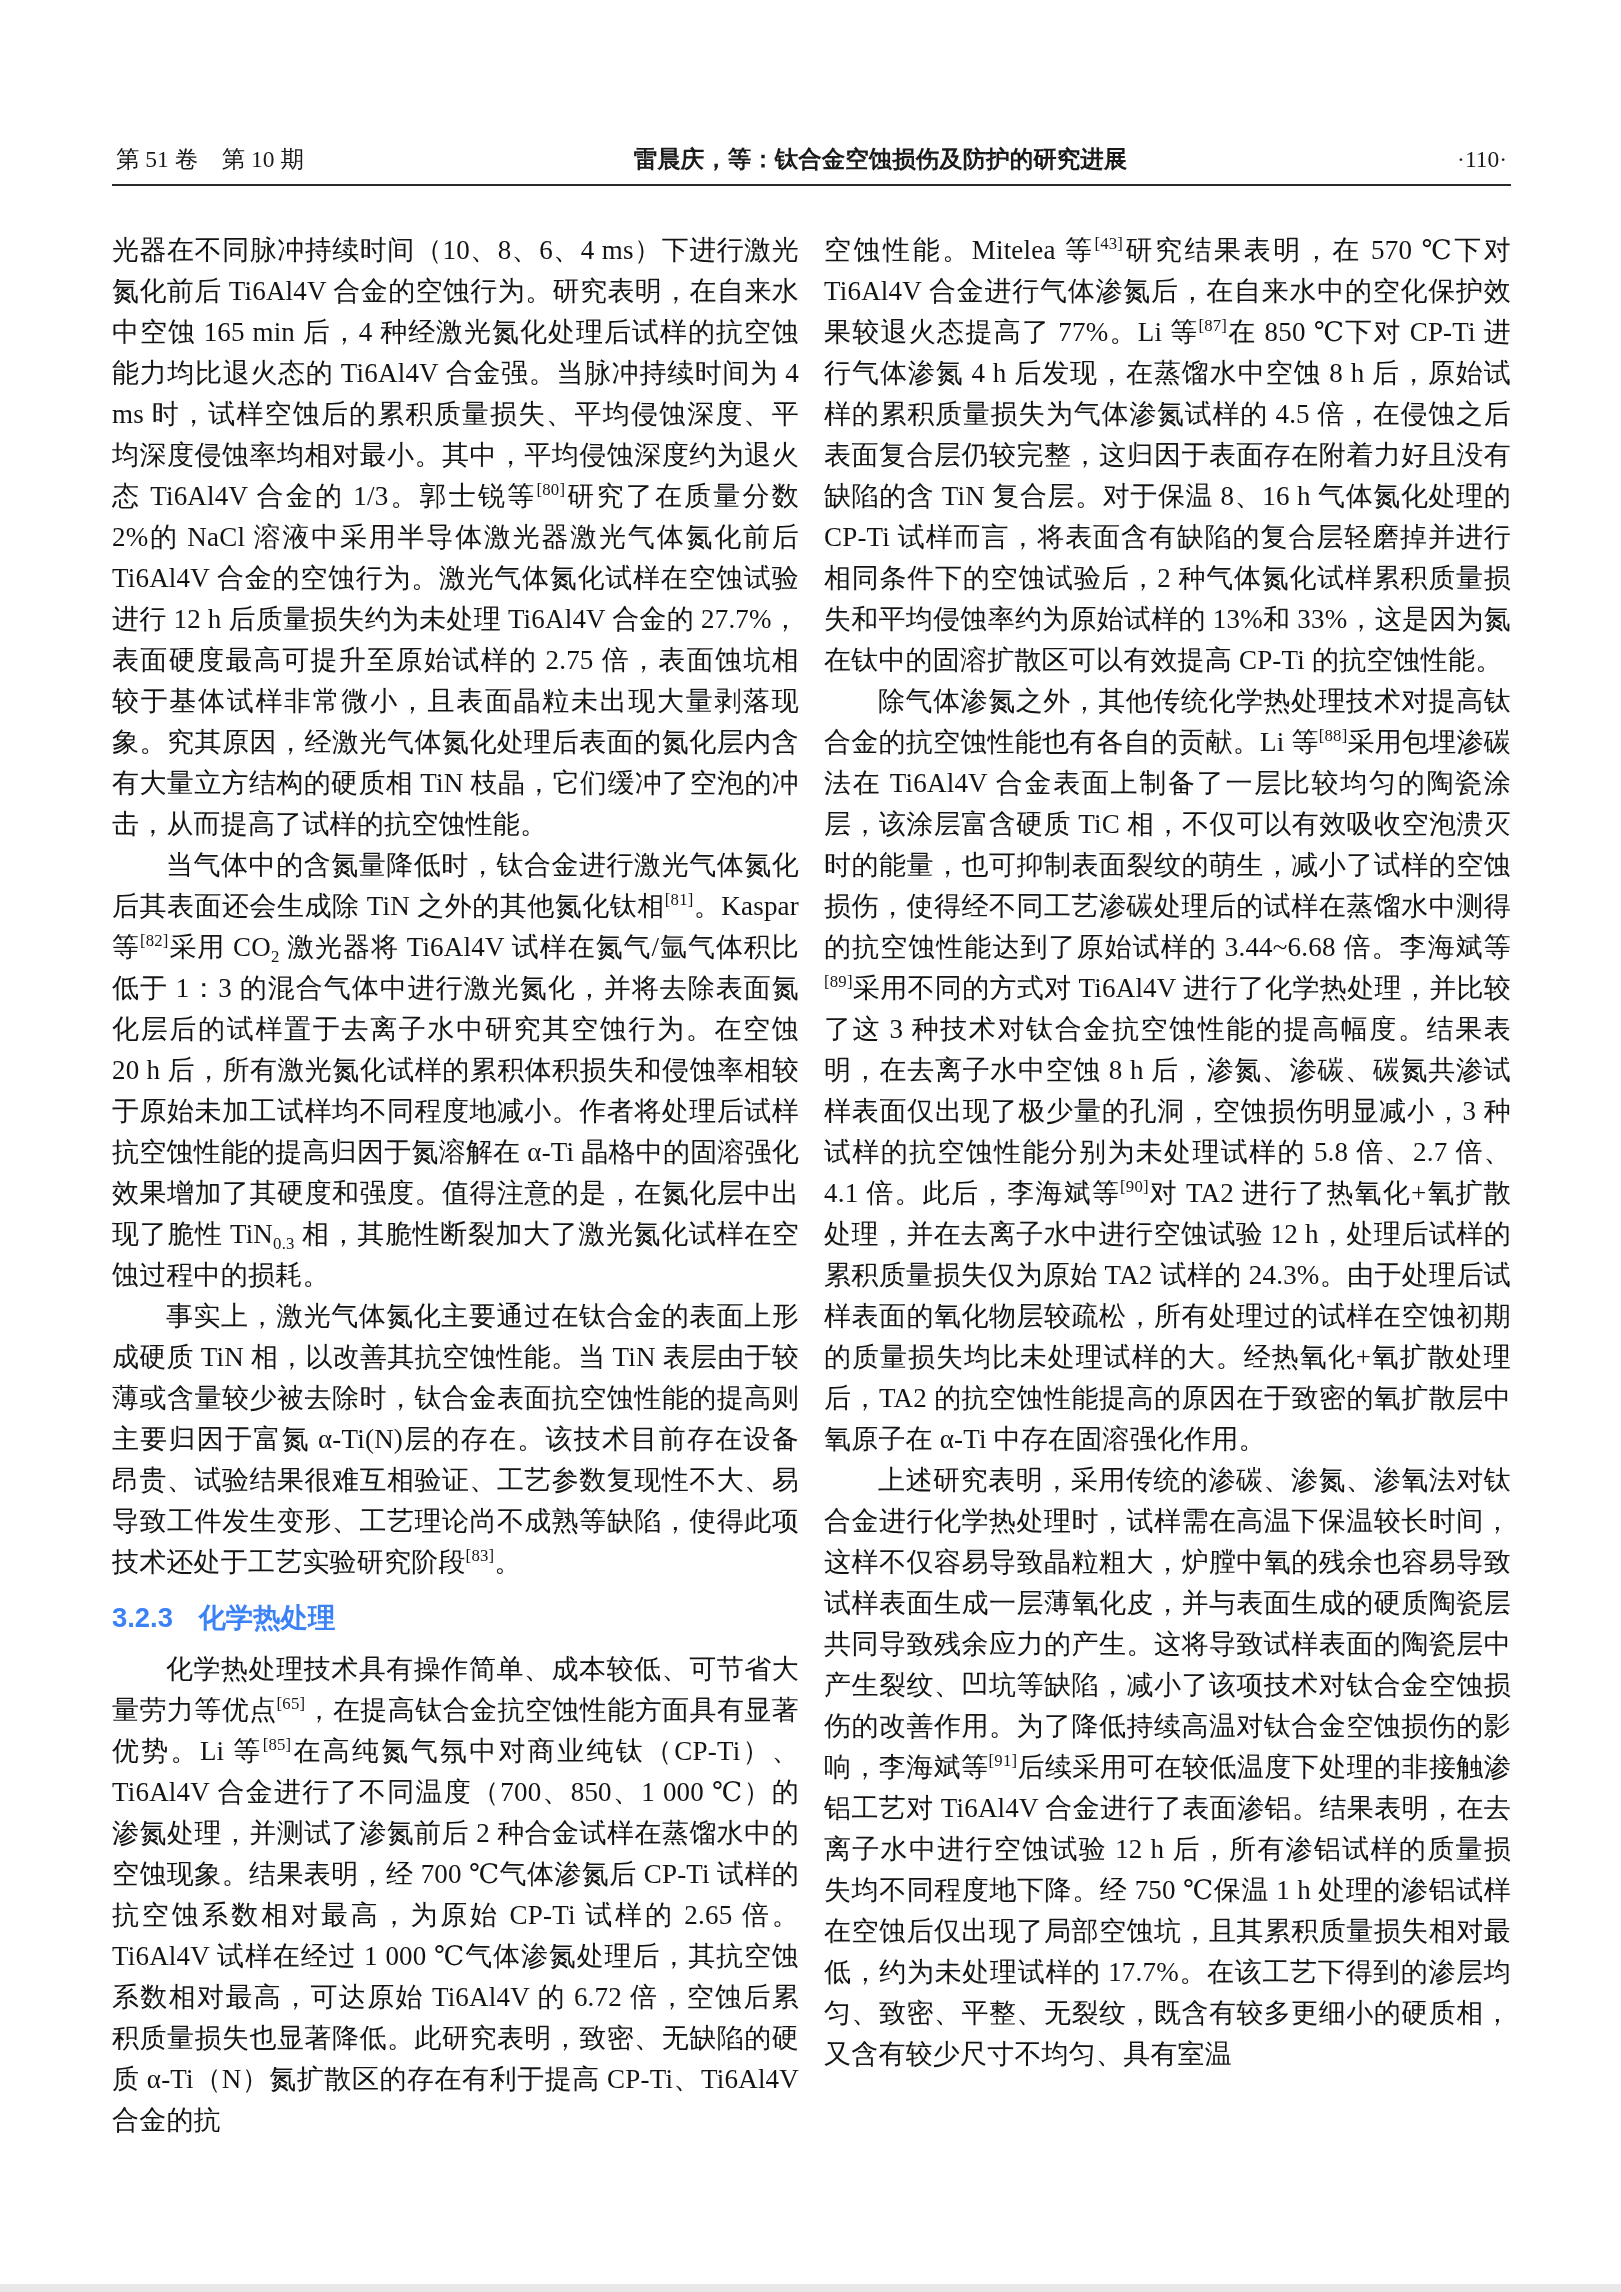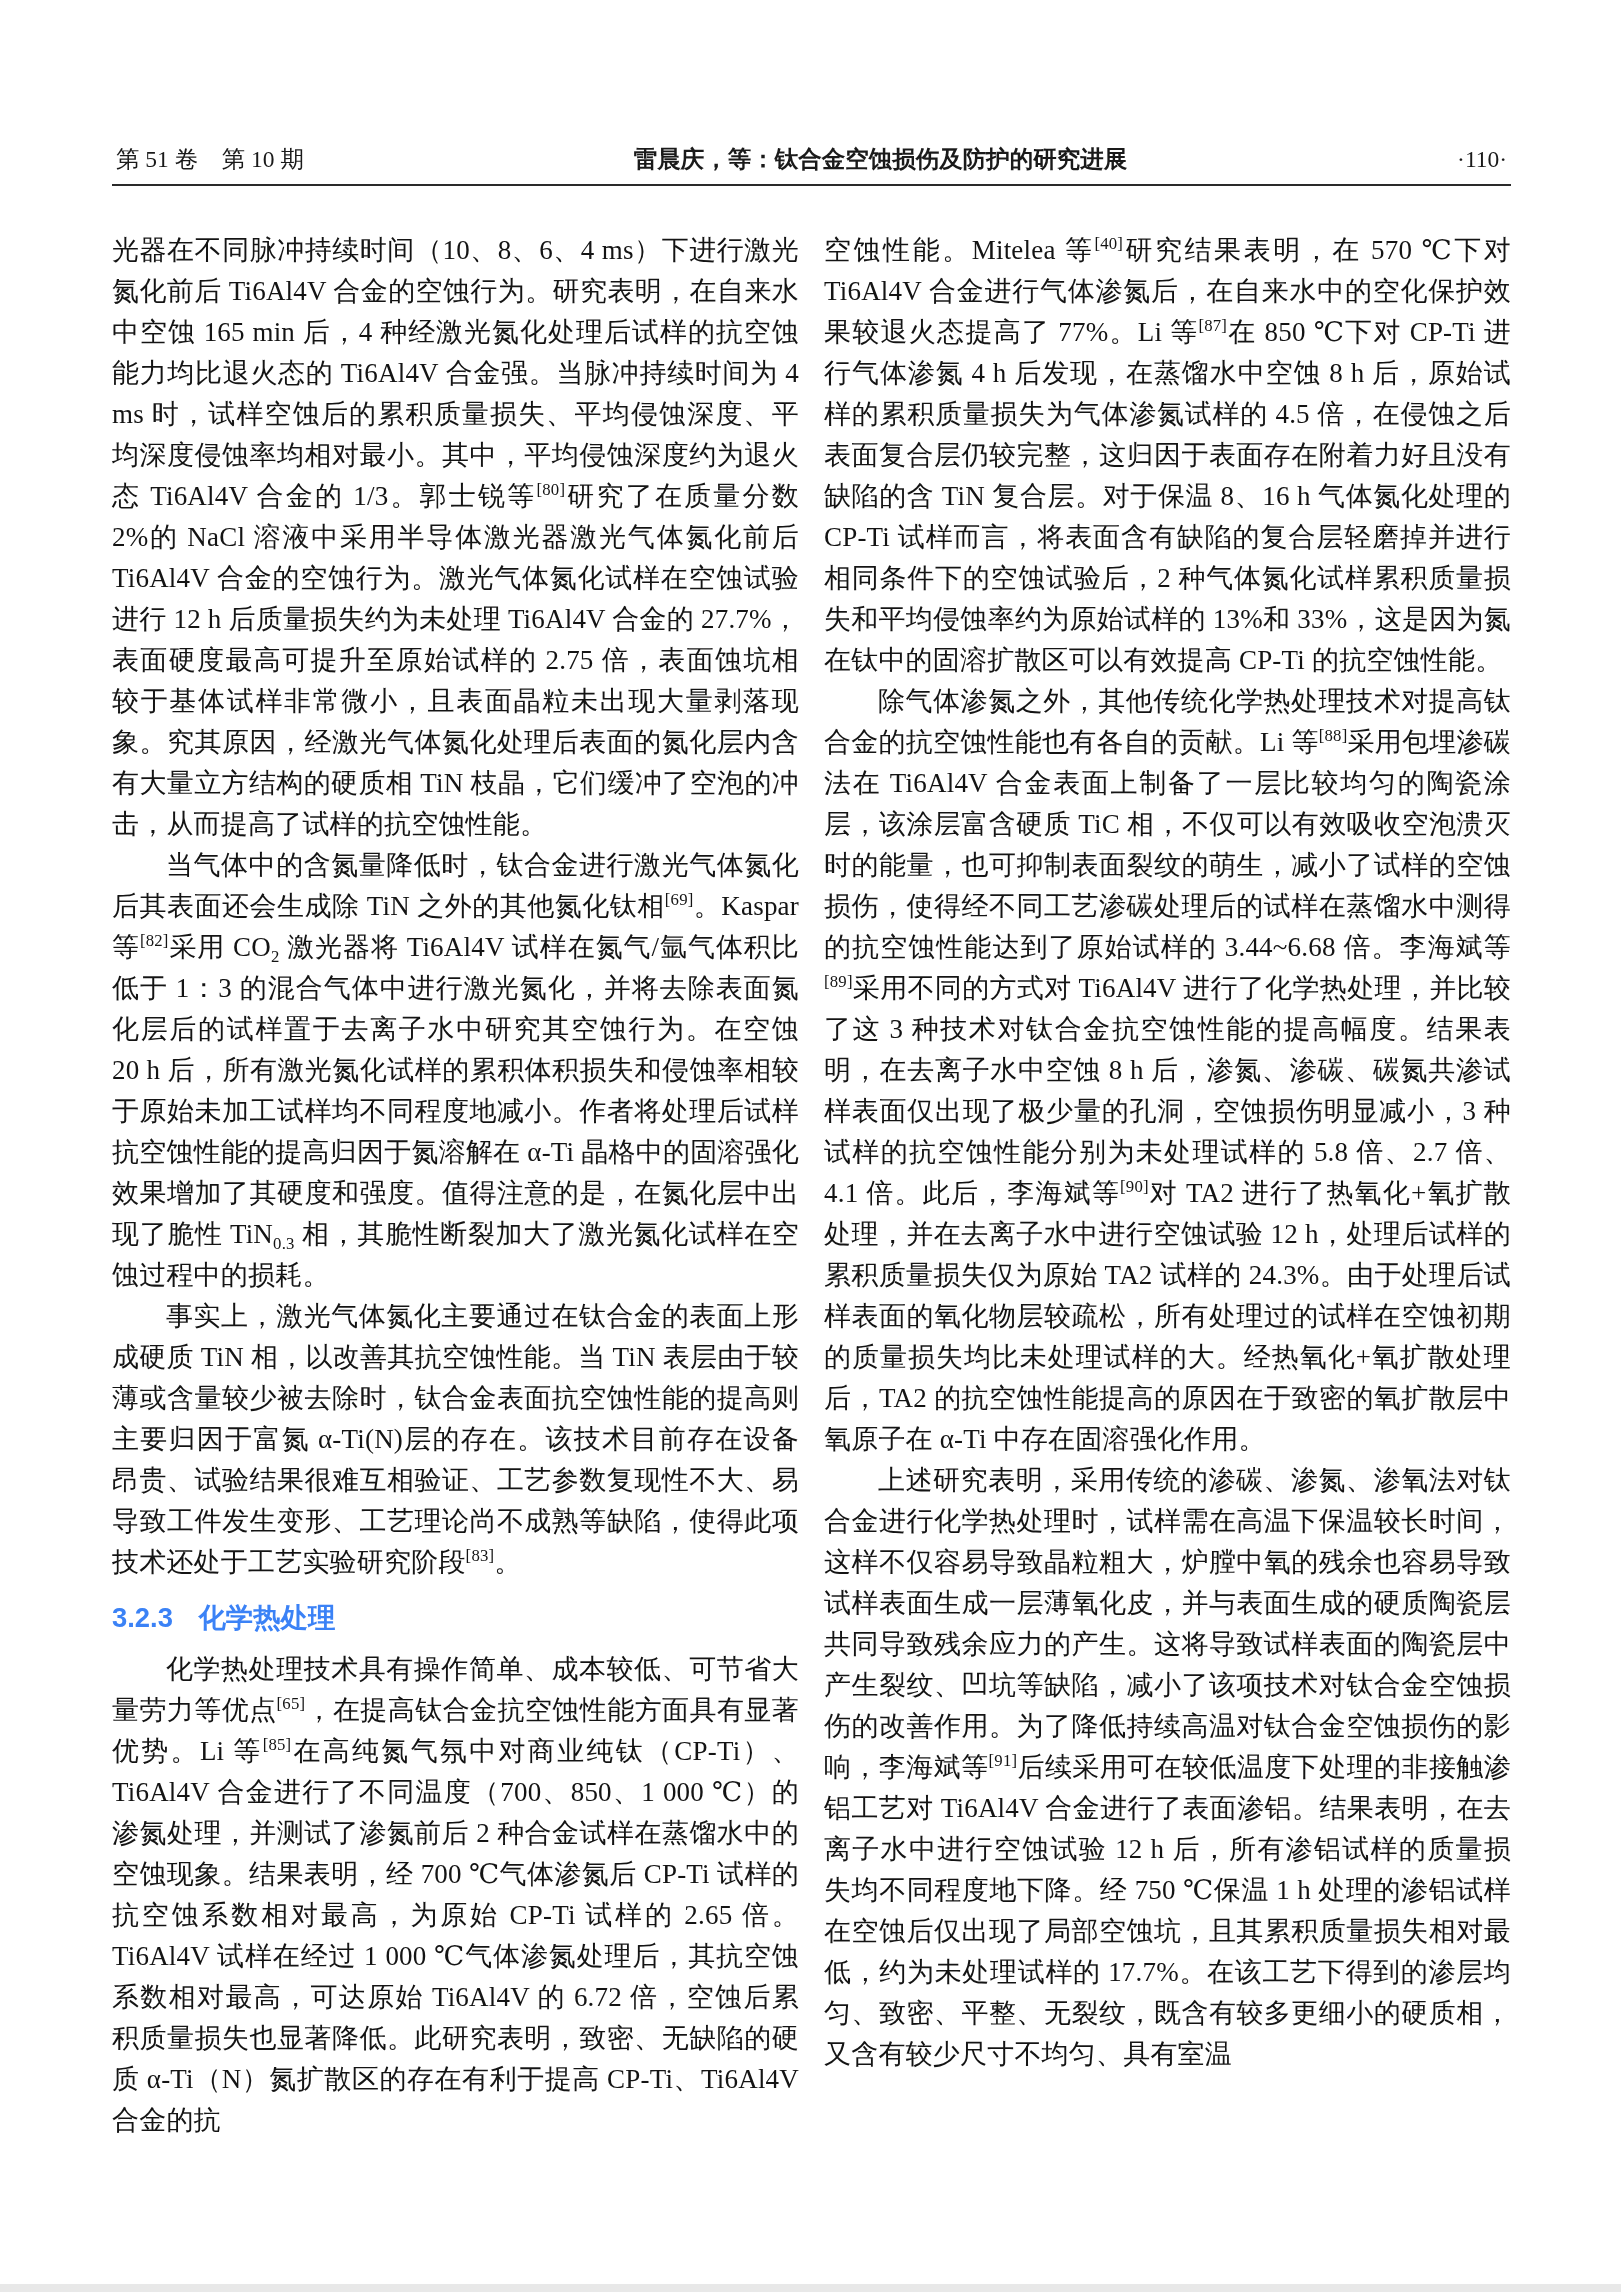--- a/index.html
+++ b/index.html
@@ -80,30 +80,30 @@
     <span class="hdr-center">雷晨庆，等：钛合金空蚀损伤及防护的研究进展</span>
     <span class="hdr-right">·110·</span>
   </header>
 
   <div class="header-rule"></div>
 
   <main class="columns">
 
     <section class="col">
       <p class="para rich">光器在不同脉冲持续时间（10、8、6、4 ms）下进行激光氮化前后 Ti6Al4V 合金的空蚀行为。研究表明，在自来水中空蚀 165 min 后，4 种经激光氮化处理后试样的抗空蚀能力均比退火态的 Ti6Al4V 合金强。当脉冲持续时间为 4 ms 时，试样空蚀后的累积质量损失、平均侵蚀深度、平均深度侵蚀率均相对最小。其中，平均侵蚀深度约为退火态 Ti6Al4V 合金的 1/3。郭士锐等<sup>[80]</sup>研究了在质量分数 2%的 NaCl 溶液中采用半导体激光器激光气体氮化前后 Ti6Al4V 合金的空蚀行为。激光气体氮化试样在空蚀试验进行 12 h 后质量损失约为未处理 Ti6Al4V 合金的 27.7%，表面硬度最高可提升至原始试样的 2.75 倍，表面蚀坑相较于基体试样非常微小，且表面晶粒未出现大量剥落现象。究其原因，经激光气体氮化处理后表面的氮化层内含有大量立方结构的硬质相 TiN 枝晶，它们缓冲了空泡的冲击，从而提高了试样的抗空蚀性能。</p>
-      <p class="para indent rich">当气体中的含氮量降低时，钛合金进行激光气体氮化后其表面还会生成除 TiN 之外的其他氮化钛相<sup>[69]</sup>。Kaspar 等<sup>[82]</sup>采用 CO<sub>2</sub> 激光器将 Ti6Al4V 试样在氮气/氩气体积比低于 1：3 的混合气体中进行激光氮化，并将去除表面氮化层后的试样置于去离子水中研究其空蚀行为。在空蚀 20 h 后，所有激光氮化试样的累积体积损失和侵蚀率相较于原始未加工试样均不同程度地减小。作者将处理后试样抗空蚀性能的提高归因于氮溶解在 α-Ti 晶格中的固溶强化效果增加了其硬度和强度。值得注意的是，在氮化层中出现了脆性 TiN<sub>0.3</sub> 相，其脆性断裂加大了激光氮化试样在空蚀过程中的损耗。</p>
+      <p class="para indent rich">当气体中的含氮量降低时，钛合金进行激光气体氮化后其表面还会生成除 TiN 之外的其他氮化钛相<sup>[81]</sup>。Kaspar 等<sup>[82]</sup>采用 CO<sub>2</sub> 激光器将 Ti6Al4V 试样在氮气/氩气体积比低于 1：3 的混合气体中进行激光氮化，并将去除表面氮化层后的试样置于去离子水中研究其空蚀行为。在空蚀 20 h 后，所有激光氮化试样的累积体积损失和侵蚀率相较于原始未加工试样均不同程度地减小。作者将处理后试样抗空蚀性能的提高归因于氮溶解在 α-Ti 晶格中的固溶强化效果增加了其硬度和强度。值得注意的是，在氮化层中出现了脆性 TiN<sub>0.3</sub> 相，其脆性断裂加大了激光氮化试样在空蚀过程中的损耗。</p>
       <p class="para indent rich">事实上，激光气体氮化主要通过在钛合金的表面上形成硬质 TiN 相，以改善其抗空蚀性能。当 TiN 表层由于较薄或含量较少被去除时，钛合金表面抗空蚀性能的提高则主要归因于富氮 α-Ti(N)层的存在。该技术目前存在设备昂贵、试验结果很难互相验证、工艺参数复现性不大、易导致工件发生变形、工艺理论尚不成熟等缺陷，使得此项技术还处于工艺实验研究阶段<sup>[83]</sup>。</p>
       <h3 class="section-heading">
         <span class="sec-num">3.2.3</span><span>化学热处理</span>
       </h3>
       <p class="para indent rich">化学热处理技术具有操作简单、成本较低、可节省大量劳力等优点<sup>[65]</sup>，在提高钛合金抗空蚀性能方面具有显著优势。Li 等<sup>[85]</sup>在高纯氮气氛中对商业纯钛（CP-Ti）、Ti6Al4V 合金进行了不同温度（700、850、1 000 ℃）的渗氮处理，并测试了渗氮前后 2 种合金试样在蒸馏水中的空蚀现象。结果表明，经 700 ℃气体渗氮后 CP-Ti 试样的抗空蚀系数相对最高，为原始 CP-Ti 试样的 2.65 倍。Ti6Al4V 试样在经过 1 000 ℃气体渗氮处理后，其抗空蚀系数相对最高，可达原始 Ti6Al4V 的 6.72 倍，空蚀后累积质量损失也显著降低。此研究表明，致密、无缺陷的硬质 α-Ti（N）氮扩散区的存在有利于提高 CP-Ti、Ti6Al4V 合金的抗</p>
     </section>
 
     <section class="col">
-      <p class="para rich">空蚀性能。Mitelea 等<sup>[40]</sup>研究结果表明，在 570 ℃下对 Ti6Al4V 合金进行气体渗氮后，在自来水中的空化保护效果较退火态提高了 77%。Li 等<sup>[87]</sup>在 850 ℃下对 CP-Ti 进行气体渗氮 4 h 后发现，在蒸馏水中空蚀 8 h 后，原始试样的累积质量损失为气体渗氮试样的 4.5 倍，在侵蚀之后表面复合层仍较完整，这归因于表面存在附着力好且没有缺陷的含 TiN 复合层。对于保温 8、16 h 气体氮化处理的 CP-Ti 试样而言，将表面含有缺陷的复合层轻磨掉并进行相同条件下的空蚀试验后，2 种气体氮化试样累积质量损失和平均侵蚀率约为原始试样的 13%和 33%，这是因为氮在钛中的固溶扩散区可以有效提高 CP-Ti 的抗空蚀性能。</p>
+      <p class="para rich">空蚀性能。Mitelea 等<sup>[43]</sup>研究结果表明，在 570 ℃下对 Ti6Al4V 合金进行气体渗氮后，在自来水中的空化保护效果较退火态提高了 77%。Li 等<sup>[87]</sup>在 850 ℃下对 CP-Ti 进行气体渗氮 4 h 后发现，在蒸馏水中空蚀 8 h 后，原始试样的累积质量损失为气体渗氮试样的 4.5 倍，在侵蚀之后表面复合层仍较完整，这归因于表面存在附着力好且没有缺陷的含 TiN 复合层。对于保温 8、16 h 气体氮化处理的 CP-Ti 试样而言，将表面含有缺陷的复合层轻磨掉并进行相同条件下的空蚀试验后，2 种气体氮化试样累积质量损失和平均侵蚀率约为原始试样的 13%和 33%，这是因为氮在钛中的固溶扩散区可以有效提高 CP-Ti 的抗空蚀性能。</p>
       <p class="para indent rich">除气体渗氮之外，其他传统化学热处理技术对提高钛合金的抗空蚀性能也有各自的贡献。Li 等<sup>[88]</sup>采用包埋渗碳法在 Ti6Al4V 合金表面上制备了一层比较均匀的陶瓷涂层，该涂层富含硬质 TiC 相，不仅可以有效吸收空泡溃灭时的能量，也可抑制表面裂纹的萌生，减小了试样的空蚀损伤，使得经不同工艺渗碳处理后的试样在蒸馏水中测得的抗空蚀性能达到了原始试样的 3.44~6.68 倍。李海斌等<sup>[89]</sup>采用不同的方式对 Ti6Al4V 进行了化学热处理，并比较了这 3 种技术对钛合金抗空蚀性能的提高幅度。结果表明，在去离子水中空蚀 8 h 后，渗氮、渗碳、碳氮共渗试样表面仅出现了极少量的孔洞，空蚀损伤明显减小，3 种试样的抗空蚀性能分别为未处理试样的 5.8 倍、2.7 倍、4.1 倍。此后，李海斌等<sup>[90]</sup>对 TA2 进行了热氧化+氧扩散处理，并在去离子水中进行空蚀试验 12 h，处理后试样的累积质量损失仅为原始 TA2 试样的 24.3%。由于处理后试样表面的氧化物层较疏松，所有处理过的试样在空蚀初期的质量损失均比未处理试样的大。经热氧化+氧扩散处理后，TA2 的抗空蚀性能提高的原因在于致密的氧扩散层中氧原子在 α-Ti 中存在固溶强化作用。</p>
       <p class="para indent rich">上述研究表明，采用传统的渗碳、渗氮、渗氧法对钛合金进行化学热处理时，试样需在高温下保温较长时间，这样不仅容易导致晶粒粗大，炉膛中氧的残余也容易导致试样表面生成一层薄氧化皮，并与表面生成的硬质陶瓷层共同导致残余应力的产生。这将导致试样表面的陶瓷层中产生裂纹、凹坑等缺陷，减小了该项技术对钛合金空蚀损伤的改善作用。为了降低持续高温对钛合金空蚀损伤的影响，李海斌等<sup>[91]</sup>后续采用可在较低温度下处理的非接触渗铝工艺对 Ti6Al4V 合金进行了表面渗铝。结果表明，在去离子水中进行空蚀试验 12 h 后，所有渗铝试样的质量损失均不同程度地下降。经 750 ℃保温 1 h 处理的渗铝试样在空蚀后仅出现了局部空蚀坑，且其累积质量损失相对最低，约为未处理试样的 17.7%。在该工艺下得到的渗层均匀、致密、平整、无裂纹，既含有较多更细小的硬质相，又含有较少尺寸不均匀、具有室温</p>
     </section>
 
   </main>
 
 </div>
 
 
 </body></html>

